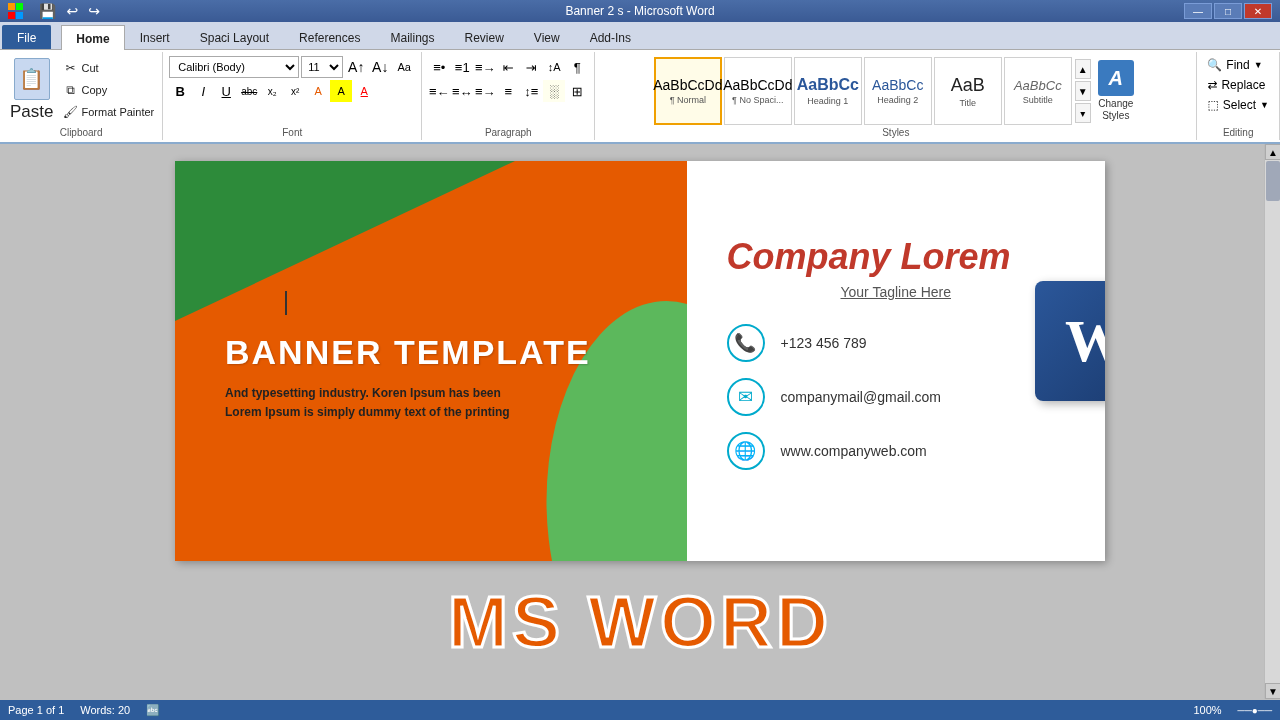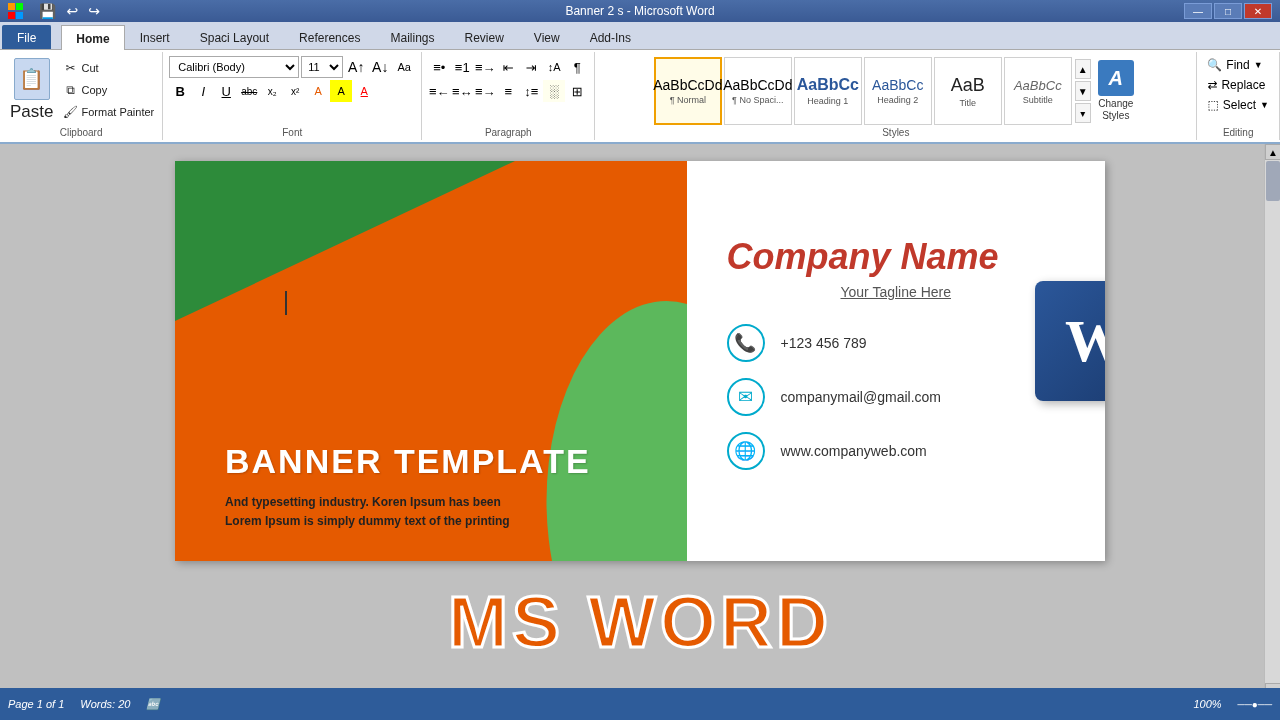--- a/index.html
+++ b/index.html
@@ -276,25 +276,24 @@
 
     
     #status-bar {
       position: absolute;
       bottom: 0;
       width: 1280px;
       height: 20px;
       background: #2e5c9a;
       display: flex;
       align-items: center;
-      padding: 16px 8px;
+      padding: 4px 8px;
       color: white;
       font-size: 11px;
       gap: 16px;
-      font-style: italic;
     }
 
     
     #doc-area {
       background: #c0c0c0;
       display: flex;
       flex-direction: column;
       align-items: center;
       padding: 16px;
       flex: 1;
@@ -376,21 +375,21 @@
       width: 200px; height: 300px;
       background: #5cb85c;
       clip-path: ellipse(120px 200px at 80% 80%);
     }
 
     .banner-left-content {
       position: absolute;
       inset: 0;
       display: flex;
       flex-direction: column;
-      justify-content: flex-end;
+      justify-content: center;
       padding: 23px 30px 30px 50px;
     }
 
     .cursor-line {
       position: absolute;
       left: 110px; top: 130px;
       width: 2px; height: 24px;
       background: #333;
       animation: blink 1s infinite;
     }
@@ -701,21 +700,21 @@
           <div class="cursor-line"></div>
           <div class="banner-title">BANNER TEMPLATE</div>
           <div class="banner-desc">
             <div>And typesetting industry. Koren Ipsum has been</div>
             <div>Lorem Ipsum is simply dummy text of the printing</div>
           </div>
         </div>
       </div>
 
       <div class="banner-right">
-        <div class="company-name">Company Name</div>
+        <div class="company-name">Company Lorem</div>
         <div class="tagline">Your Tagline Here</div>
 
         <div class="contact-item">
           <div class="contact-icon">📞</div>
           <span>+123 456 789</span>
         </div>
         <div class="contact-item">
           <div class="contact-icon">✉</div>
           <span>companymail@gmail.com</span>
         </div>

